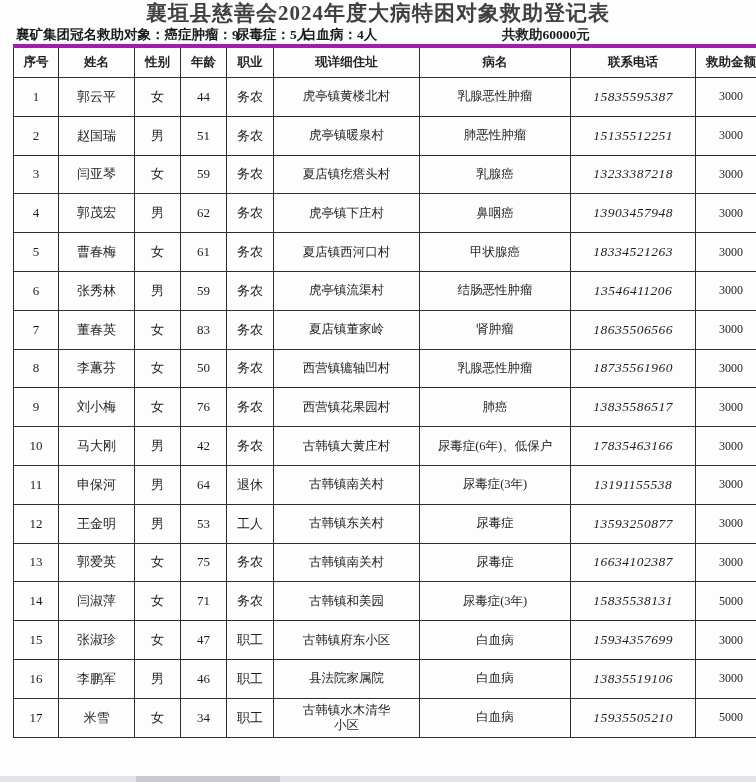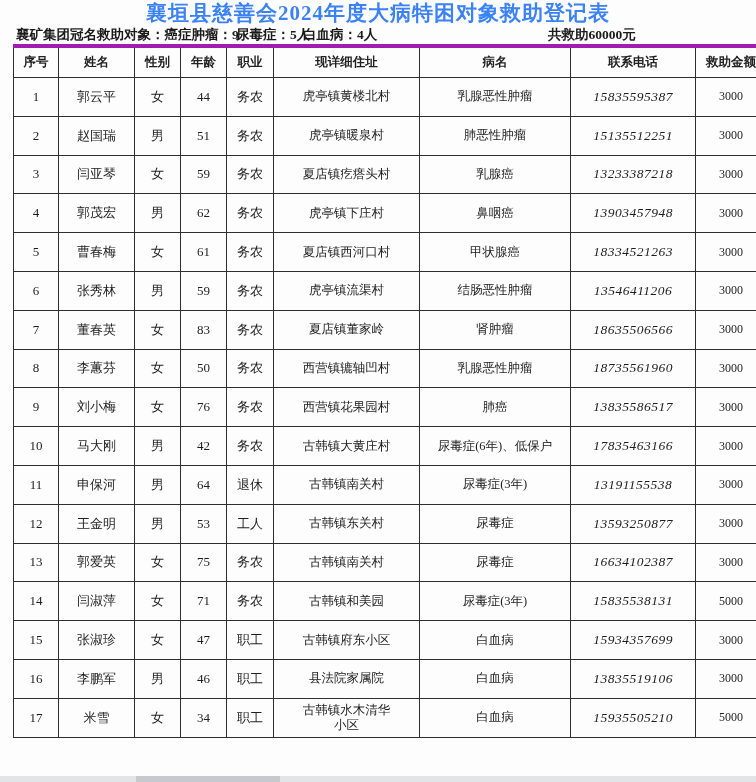--- a/index.html
+++ b/index.html
@@ -4,30 +4,30 @@
 <style>
   html,body{margin:0;padding:0;}
   body{
     width:756px;height:782px;overflow:hidden;background:#fdfdfd;
     font-family:"Liberation Serif","DejaVu Serif",serif;
     color:#1c1c1c;
   }
   .page{position:relative;width:756px;height:782px;}
   .doc-title{
     height:26px;line-height:26px;text-align:center;
-    font-size:21px;font-weight:bold;letter-spacing:1px;color:#3b82f6;
+    font-size:21px;font-weight:bold;letter-spacing:1px;color:#404040;
   }
   .subtitle-row{
     position:relative;height:18px;font-size:13.5px;font-weight:bold;color:#1a1a1a;
   }
   .subtitle-row span{position:absolute;top:0;line-height:18px;white-space:nowrap;}
   .seg-donor{left:16px;}
   .seg-uremia{left:236px;}
   .seg-leukemia{left:303px;}
-  .seg-total{left:548px;}
+  .seg-total{left:502px;}
   table.aid-table{
     border-collapse:collapse;table-layout:fixed;width:753px;margin-left:13px;
     border-top:4px solid #a21caf;
   }
   .aid-table th,.aid-table td{
     border:1px solid #2e2e2e;
     text-align:center;vertical-align:middle;
     padding:0 2px;overflow:hidden;
   }
   .aid-table th{

